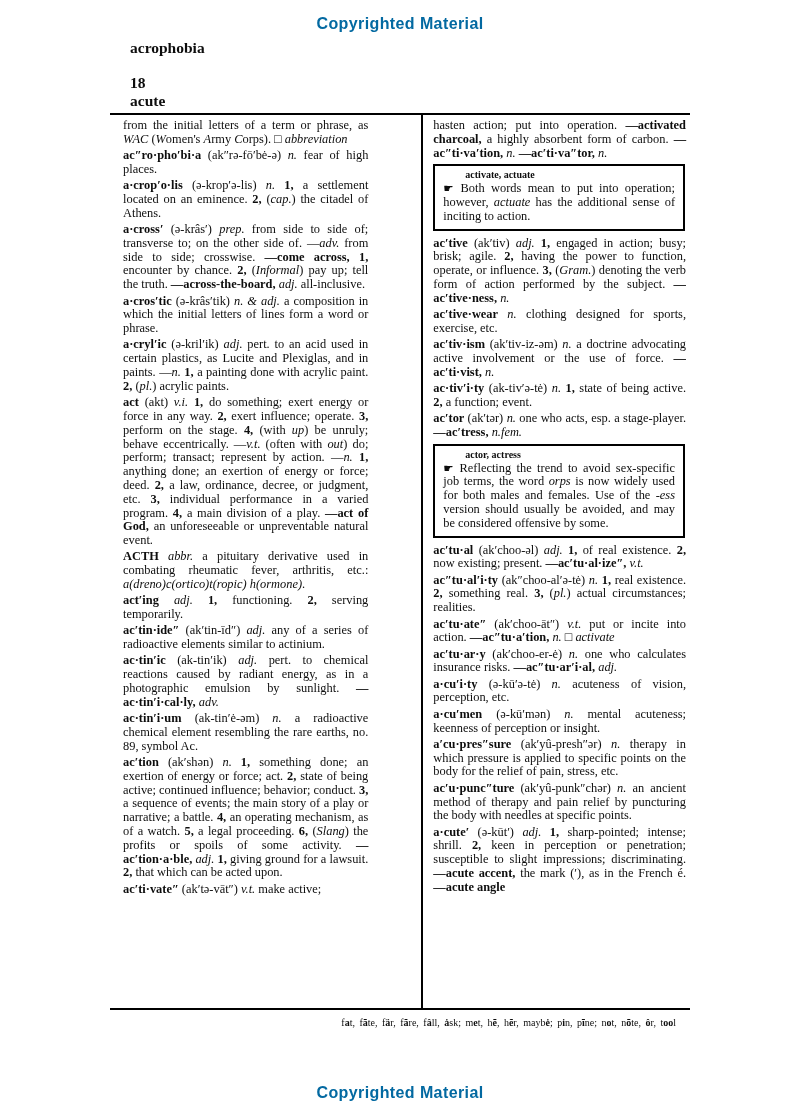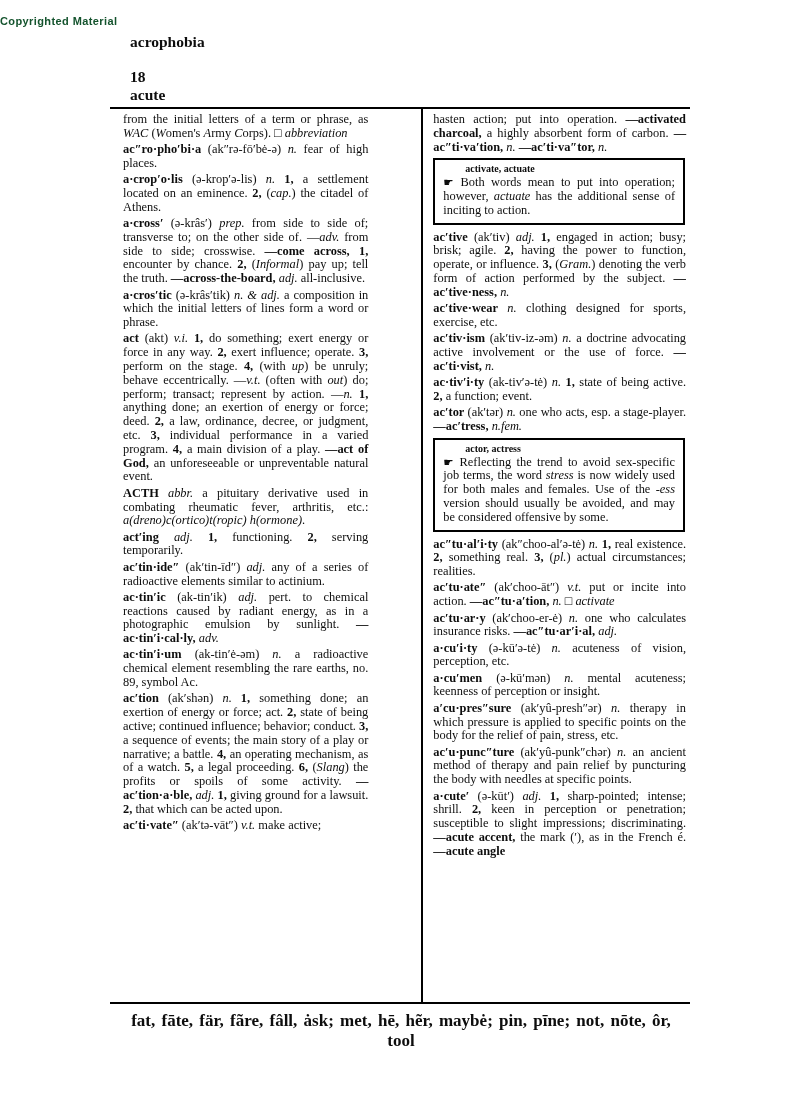--- a/index.html
+++ b/index.html
@@ -2,23 +2,23 @@
 <html lang="en"><head>
 <meta charset="utf-8">
 <style>
   html,body{margin:0;padding:0;overflow:hidden;}
   body{
     width:800px;height:1105px;background:#ffffff;
     font-family:"Liberation Serif","DejaVu Serif",serif;
     color:#0d0d0d;
   }
   .copyright{
-    text-align:left;
+    text-align:center;
     font-family:"Liberation Sans","DejaVu Sans",sans-serif;
-    font-weight:700;font-size:11px;color:#14532d;letter-spacing:.4px;
+    font-weight:700;font-size:16px;color:#0369a1;letter-spacing:.4px;
   }
   .copyright.top{padding-top:15px;}
   .copyright.bottom{margin-top:56px;}
   .sheet{width:580px;margin:1px auto 0;}
   .page-header{
     display:flex;align-items:baseline;
     font-weight:700;font-size:15.5px;
     padding:5px 16px 3px 20px;
     border-bottom:2.5px solid #000;
     flex-direction:column;
@@ -42,22 +42,22 @@
   .entry b, .unote-title{font-weight:700;}
   .unote{
     border:2px solid #000;
     padding:2px 8px 5px 8px;
     margin:4px 1px 6px 0;
   }
   .unote-title{font-size:10px;margin-left:22px;}
   .hand{font-family:"DejaVu Sans",sans-serif;font-size:11.5px;}
   .pron{
     padding:7px 14px 0 16px;
-    text-align:center;
-    font-size:17px;word-spacing:2px;font-weight:bold;
+    text-align:right;
+    font-size:10px;word-spacing:2px;
   }
 </style>
 </head>
 <body>
 
 <div>
   <div class="copyright top">Copyrighted Material</div>
 
   <div class="sheet">
     <div class="page-header">
@@ -66,20 +66,21 @@
       <span class="gw right">acute</span>
     </div>
 
     <div class="columns">
       <div class="col left" id="col-left">
           <div class="entry">from the initial letters of a term or phrase, as <i>WAC</i> (<i>W</i>omen's <i>A</i>rmy <i>C</i>orps). □ <i>abbreviation</i></div>
           <div class="entry"><b>ac″ro·pho′bi·a </b>(ak″rə-fō′bė-ə) <i>n.</i> fear of high places.</div>
           <div class="entry"><b>a·crop′o·lis </b>(ə-krop′ə-lis) <i>n. </i><b>1, </b>a settlement located on an eminence. <b>2, </b>(<i>cap.</i>) the citadel of Athens.</div>
           <div class="entry"><b>a·cross′ </b>(ə-krâs′) <i>prep.</i> from side to side of; transverse to; on the other side of. —<i>adv.</i> from side to side; crosswise. <b>—come across, 1, </b>encounter by chance. <b>2, </b>(<i>Informal</i>) pay up; tell the truth. <b>—across-the-board, </b><i>adj.</i> all-inclusive.</div>
           <div class="entry"><b>a·cros′tic </b>(ə-krâs′tik) <i>n. &amp; adj.</i> a composition in which the initial letters of lines form a word or phrase.</div>
+          <div class="entry"><b>a·cryl′ic </b>(ə-kril′ik) <i>adj.</i> pert. to an acid used in certain plastics, as Lucite and Plexiglas, and in paints. —<i>n. </i><b>1, </b>a painting done with acrylic paint. <b>2, </b>(<i>pl.</i>) acrylic paints.</div>
           <div class="entry"><b>act </b>(akt) <i>v.i. </i><b>1, </b>do something; exert energy or force in any way. <b>2, </b>exert influence; operate. <b>3, </b>perform on the stage. <b>4, </b>(with <i>up</i>) be unruly; behave eccentrically. —<i>v.t.</i> (often with <i>out</i>) do; perform; transact; represent by action. —<i>n. </i><b>1, </b>anything done; an exertion of energy or force; deed. <b>2, </b>a law, ordinance, decree, or judgment, etc. <b>3, </b>individual performance in a varied program. <b>4, </b>a main division of a play. <b>—act of God, </b>an unforeseeable or unpreventable natural event.</div>
           <div class="entry"><b>ACTH </b><i>abbr.</i> a pituitary derivative used in combating rheumatic fever, arthritis, etc.: <i>a(dreno)c(ortico)t(ropic) h(ormone)</i>.</div>
           <div class="entry"><b>act′ing </b><i>adj. </i><b>1, </b>functioning. <b>2, </b>serving temporarily.</div>
           <div class="entry"><b>ac′tin·ide″ </b>(ak′tin-īd″) <i>adj.</i> any of a series of radioactive elements similar to actinium.</div>
           <div class="entry"><b>ac·tin′ic </b>(ak-tin′ik) <i>adj.</i> pert. to chemical reactions caused by radiant energy, as in a photographic emulsion by sunlight. <b>—ac·tin′i·cal·ly, </b><i>adv.</i></div>
           <div class="entry"><b>ac·tin′i·um </b>(ak-tin′ė-əm) <i>n.</i> a radioactive chemical element resembling the rare earths, no. 89, symbol Ac.</div>
           <div class="entry"><b>ac′tion </b>(ak′shən) <i>n. </i><b>1, </b>something done; an exertion of energy or force; act. <b>2, </b>state of being active; continued influence; behavior; conduct. <b>3, </b>a sequence of events; the main story of a play or narrative; a battle. <b>4, </b>an operating mechanism, as of a watch. <b>5, </b>a legal proceeding. <b>6, </b>(<i>Slang</i>) the profits or spoils of some activity. <b>—ac′tion·a·ble, </b><i>adj. </i><b>1, </b>giving ground for a lawsuit. <b>2, </b>that which can be acted upon.</div>
           <div class="entry"><b>ac′ti·vate″ </b>(ak′tə-vāt″) <i>v.t.</i> make active;</div>
         </div>
       <div class="col right" id="col-right">
@@ -88,22 +89,23 @@
             <div class="unote-title">activate, actuate</div>
             <div class="unote-body"><span class="hand">☛ </span>Both words mean to put into operation; however, <i>actuate</i> has the additional sense of inciting to action.</div>
           </div>
           <div class="entry"><b>ac′tive </b>(ak′tiv) <i>adj. </i><b>1, </b>engaged in action; busy; brisk; agile. <b>2, </b>having the power to function, operate, or influence. <b>3, </b>(<i>Gram.</i>) denoting the verb form of action performed by the subject. <b>—ac′tive·ness, </b><i>n.</i></div>
           <div class="entry"><b>ac′tive·wear </b><i>n.</i> clothing designed for sports, exercise, etc.</div>
           <div class="entry"><b>ac′tiv·ism </b>(ak′tiv-iz-əm) <i>n.</i> a doctrine advocating active involvement or the use of force. <b>—ac′ti·vist, </b><i>n.</i></div>
           <div class="entry"><b>ac·tiv′i·ty </b>(ak-tiv′ə-tė) <i>n. </i><b>1, </b>state of being active. <b>2, </b>a function; event.</div>
           <div class="entry"><b>ac′tor </b>(ak′tər) <i>n.</i> one who acts, esp. a stage-player. <b>—ac′tress, </b><i>n.fem.</i></div>
           <div class="unote">
             <div class="unote-title">actor, actress</div>
-            <div class="unote-body"><span class="hand">☛ </span>Reflecting the trend to avoid sex-specific job terms, the word <i>stress</i> is now widely used for both males and females. Use of the <i>-ess</i> version should usually be avoided, and may be considered offensive by some.</div>
+            <div class="unote-body"><span class="hand">☛ </span>Reflecting the trend to avoid sex-specific job terms, the word <i>orps</i> is now widely used for both males and females. Use of the <i>-ess</i> version should usually be avoided, and may be considered offensive by some.</div>
           </div>
+          <div class="entry"><b>ac′tu·al </b>(ak′choo-əl) <i>adj. </i><b>1, </b>of real existence. <b>2, </b>now existing; present. <b>—ac′tu·al·ize″, </b><i>v.t.</i></div>
           <div class="entry"><b>ac″tu·al′i·ty </b>(ak″choo-al′ə-tė) <i>n. </i><b>1, </b>real existence. <b>2, </b>something real. <b>3, </b>(<i>pl.</i>) actual circumstances; realities.</div>
           <div class="entry"><b>ac′tu·ate″ </b>(ak′choo-āt″) <i>v.t.</i> put or incite into action. <b>—ac″tu·a′tion, </b><i>n.</i> □ <i>activate</i></div>
           <div class="entry"><b>ac′tu·ar·y </b>(ak′choo-er-ė) <i>n.</i> one who calculates insurance risks. <b>—ac″tu·ar′i·al, </b><i>adj.</i></div>
           <div class="entry"><b>a·cu′i·ty </b>(ə-kū′ə-tė) <i>n.</i> acuteness of vision, perception, etc.</div>
           <div class="entry"><b>a·cu′men </b>(ə-kū′mən) <i>n.</i> mental acuteness; keenness of perception or insight.</div>
           <div class="entry"><b>a′cu·pres″sure </b>(ak′yû-presh″ər) <i>n.</i> therapy in which pressure is applied to specific points on the body for the relief of pain, stress, etc.</div>
           <div class="entry"><b>ac′u·punc″ture </b>(ak′yû-punk″chər) <i>n.</i> an ancient method of therapy and pain relief by puncturing the body with needles at specific points.</div>
           <div class="entry"><b>a·cute′ </b>(ə-kūt′) <i>adj. </i><b>1, </b>sharp-pointed; intense; shrill. <b>2, </b>keen in perception or penetration; susceptible to slight impressions; discriminating. <b>—acute accent, </b>the mark (′), as in the French é. <b>—acute angle</b></div>
         </div>
     </div>

